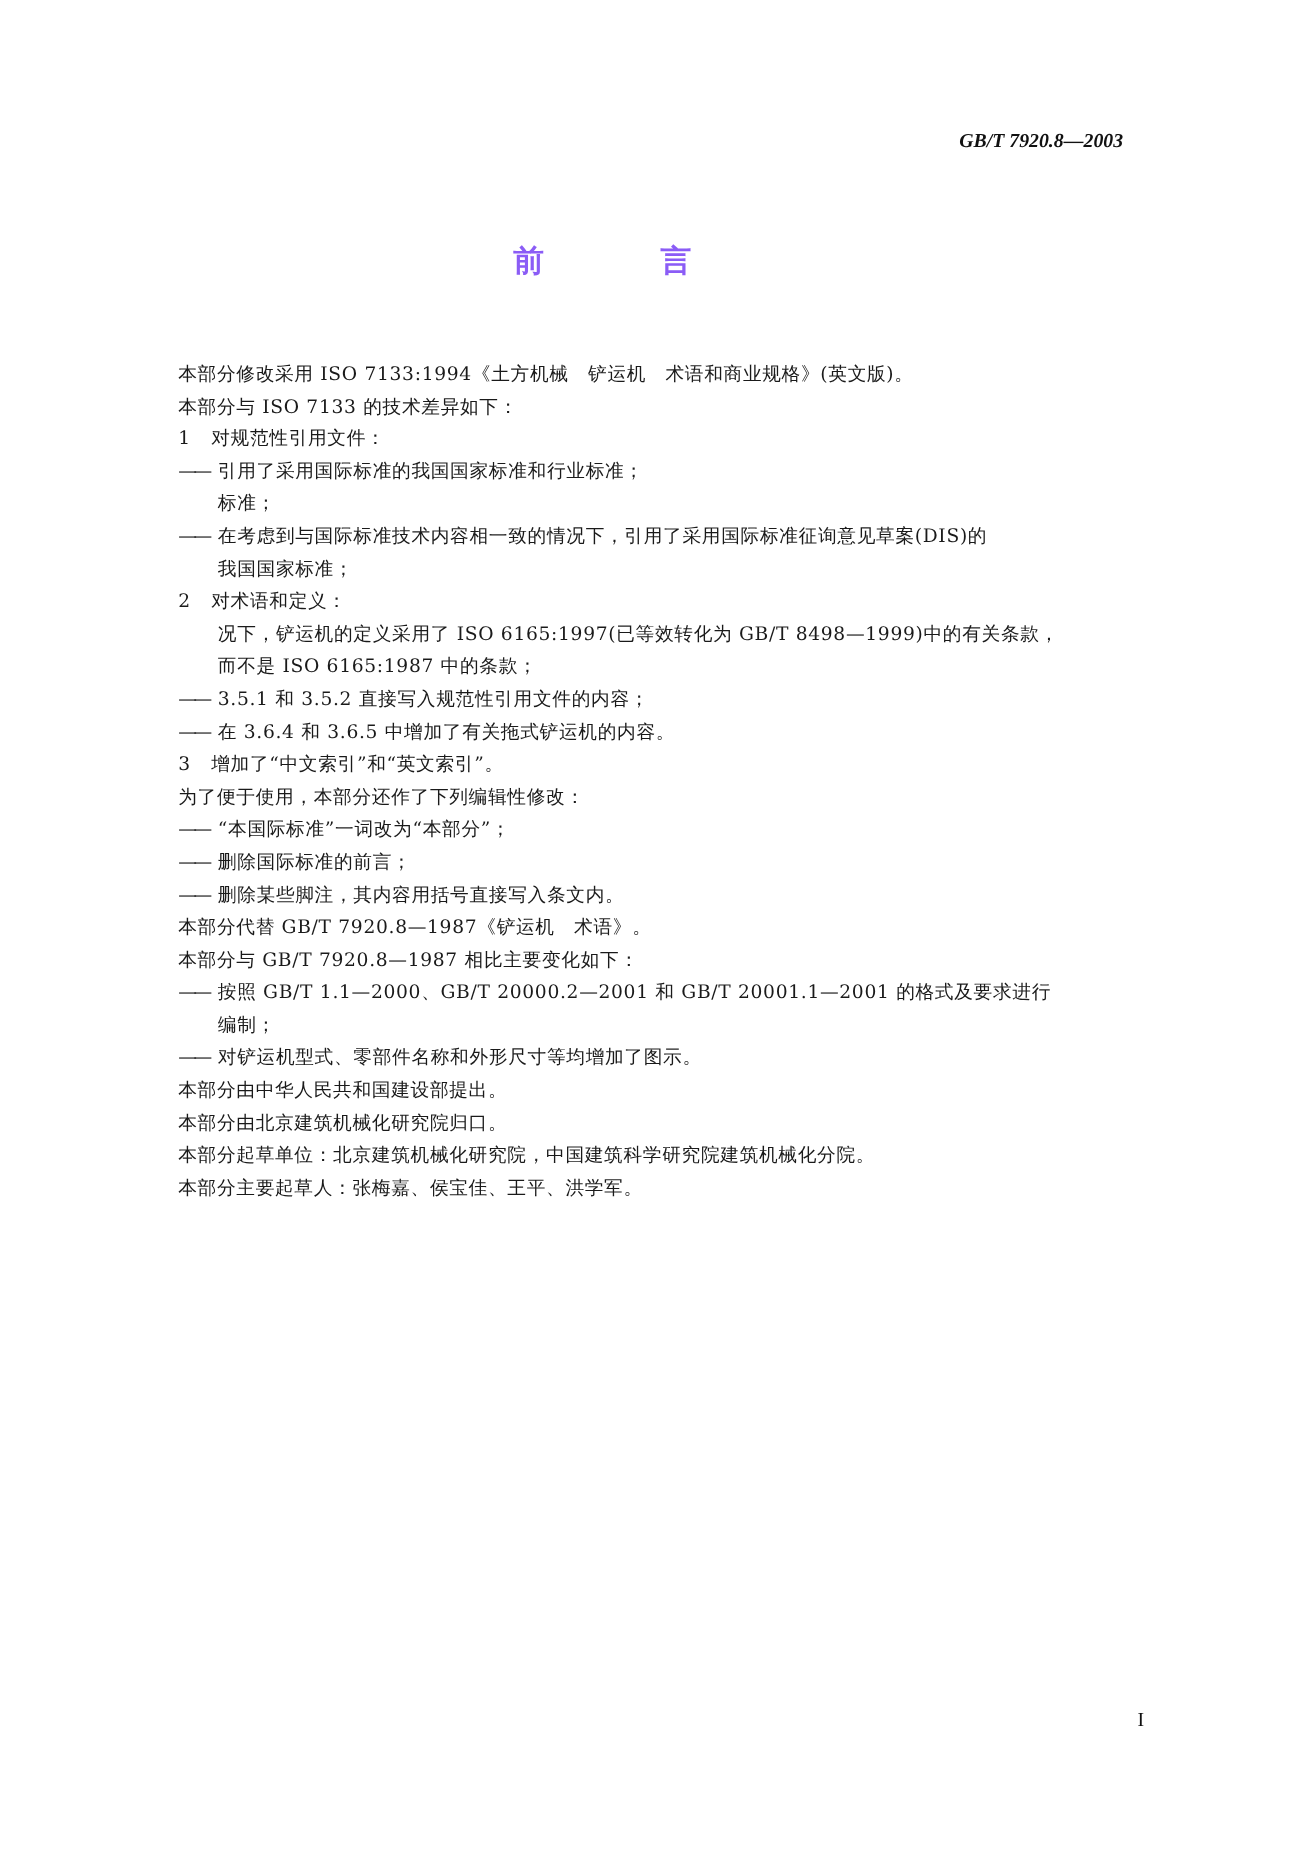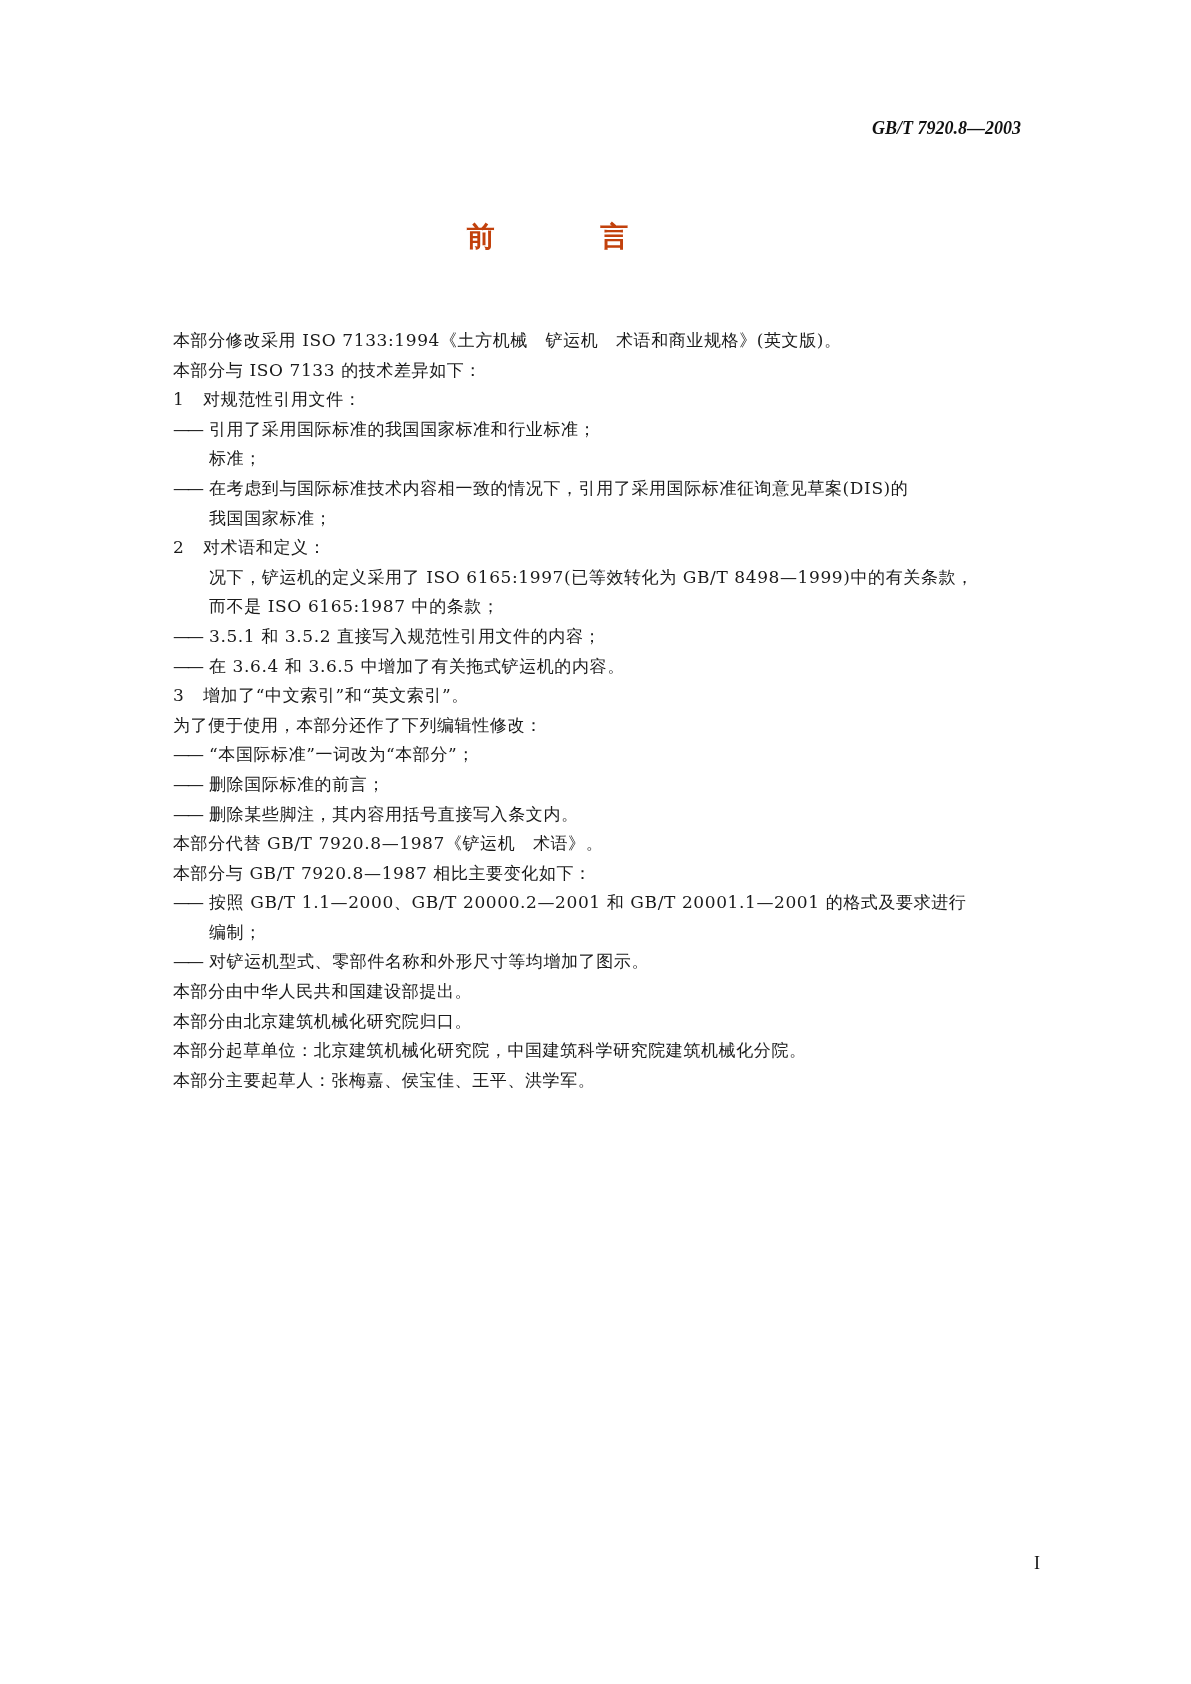--- a/index.html
+++ b/index.html
@@ -29,36 +29,35 @@
     .page-title {
       position: absolute;
       top: 218px;
       left: 0;
       width: 1143px;
       text-align: center;
       font-family: "DejaVu Sans", sans-serif;
       font-weight: bold;
       font-size: 28px;
       letter-spacing: 48px;
-      color: #c2410c;
+      color: #8b5cf6;
     }
     .body-text {
       position: absolute;
       top: 326px;
       left: 162px;
       width: 820px;
       font-size: 17px;
       line-height: 29.6px;
       letter-spacing: 0.6px;
     }
     .line {
       white-space: nowrap;
       display: block;
       height: 29.6px;
-      margin-left: 11px;
     }
     .dash-item .dash {
       letter-spacing: -3px;
       display: inline-block;
       width: 36px;
       overflow: hidden;
       vertical-align: top;
     }
     .cont {
       padding-left: 36px;

